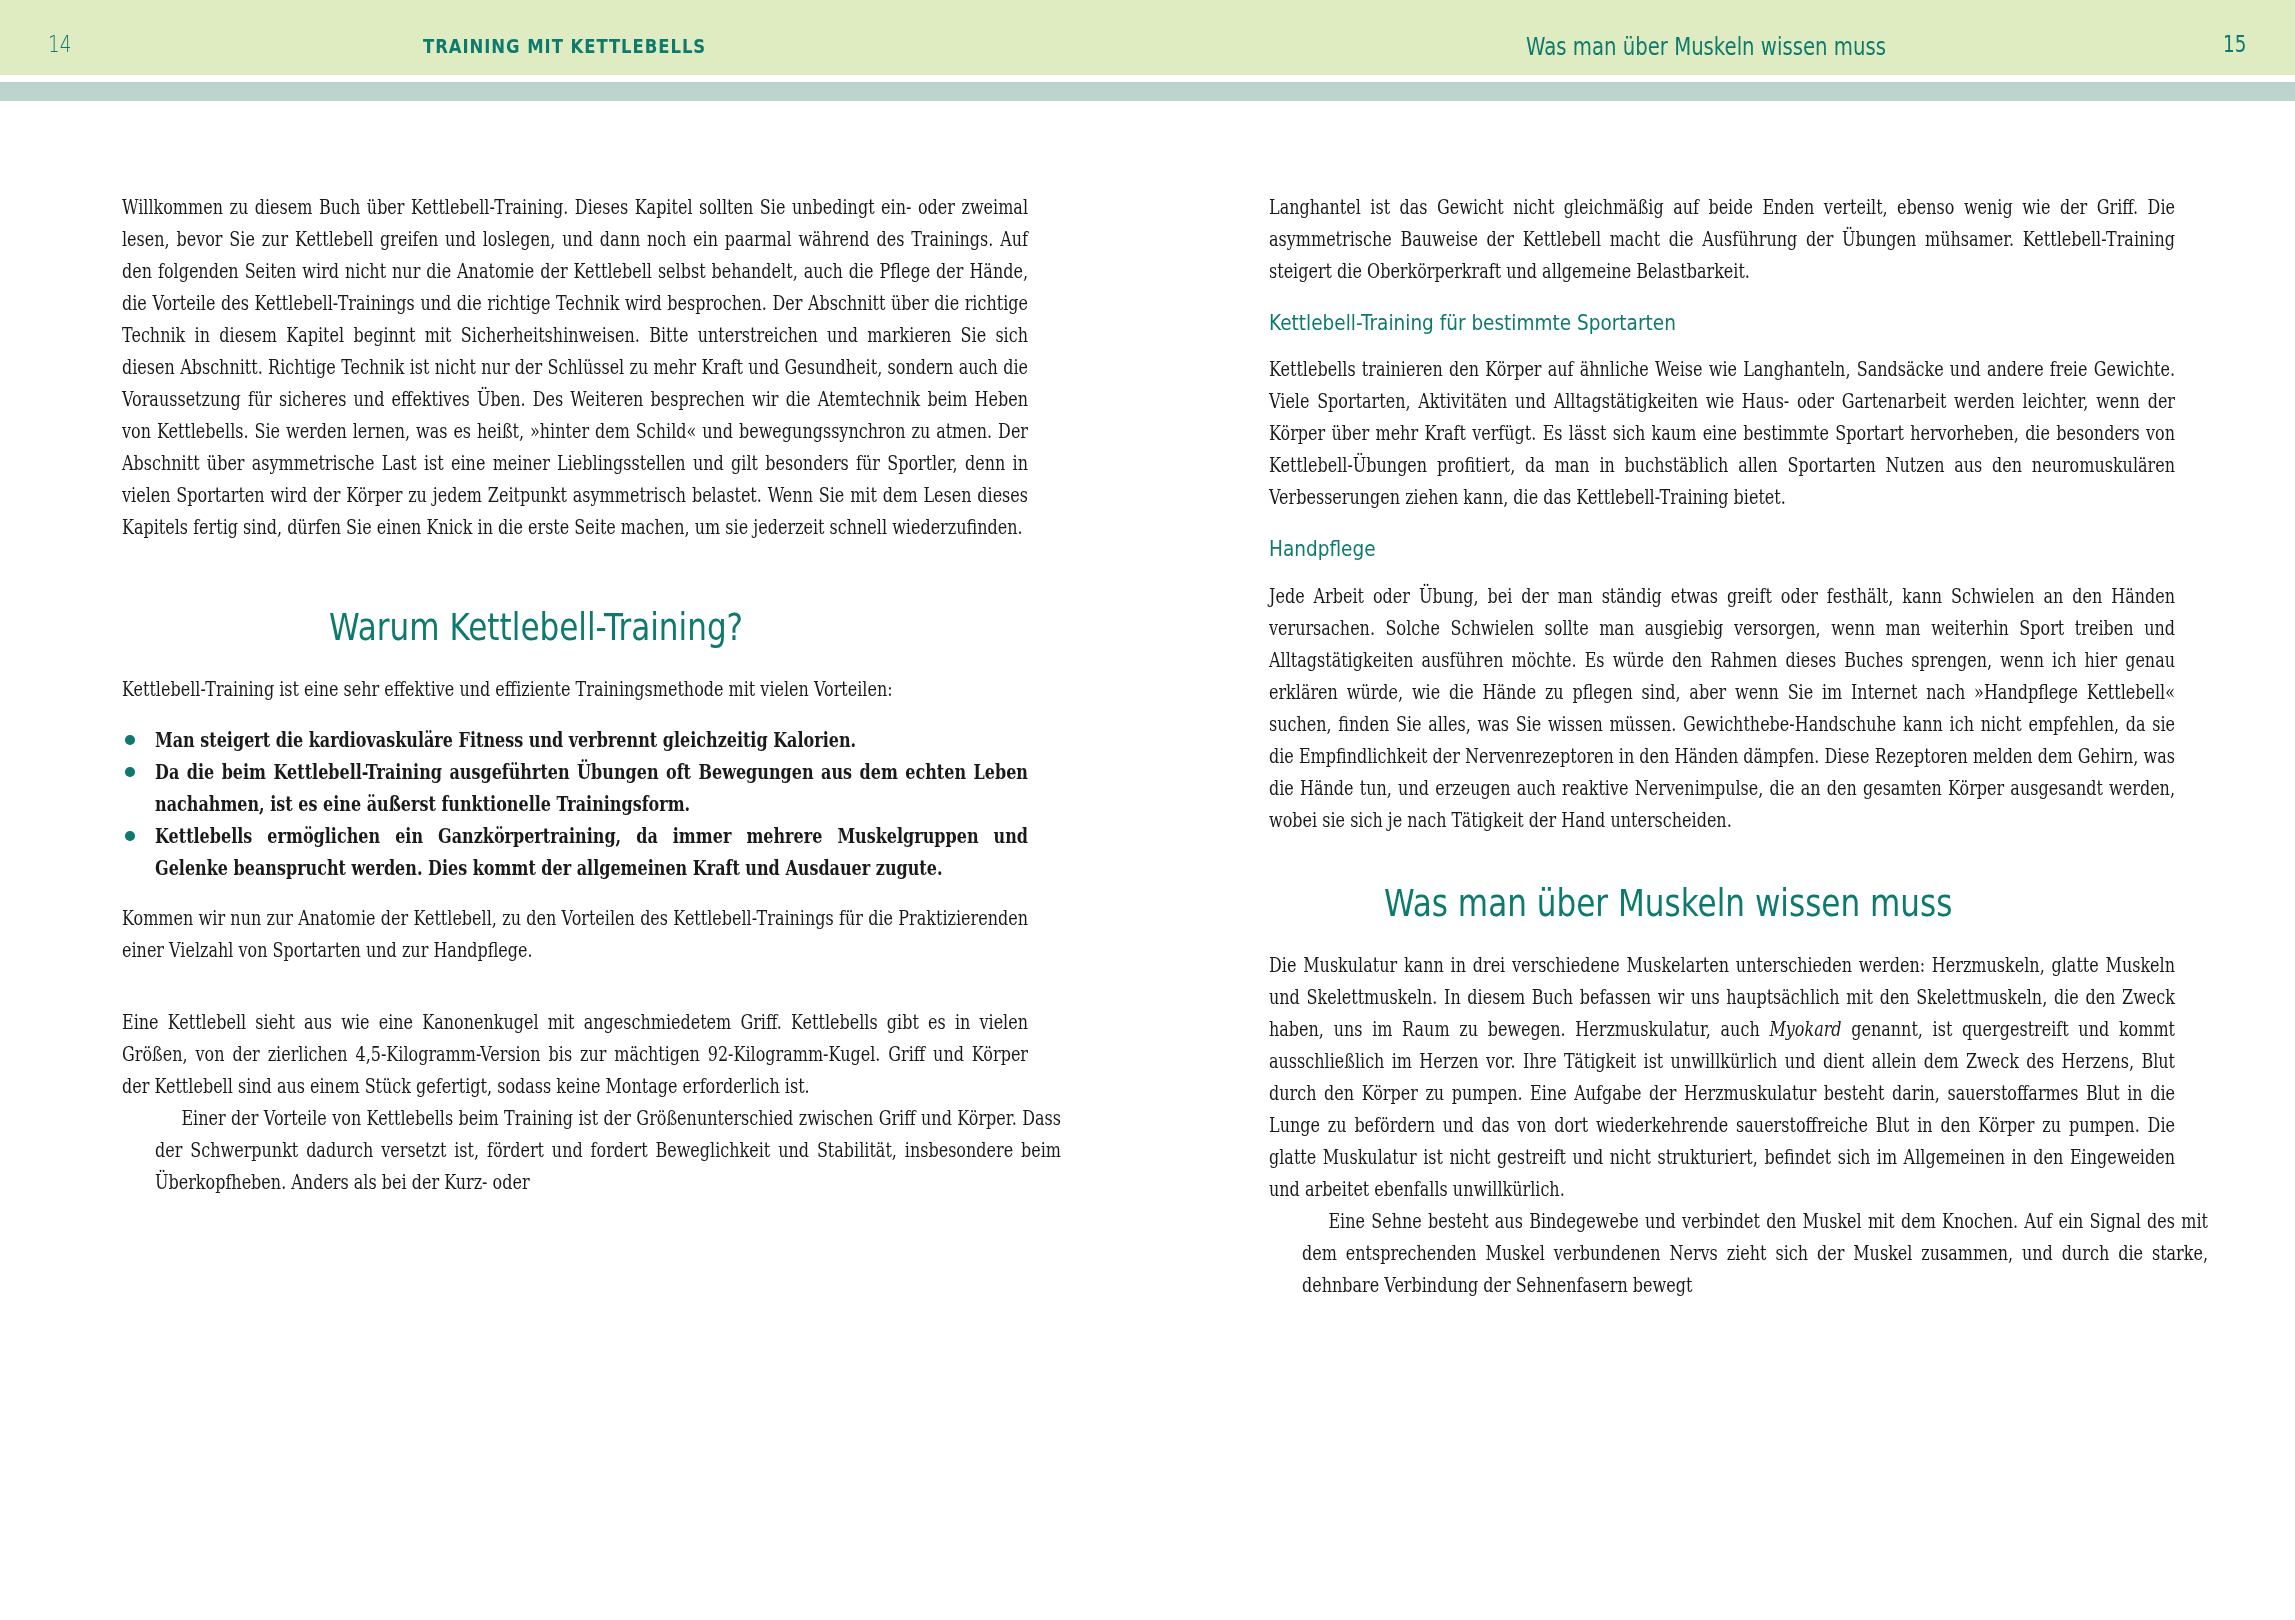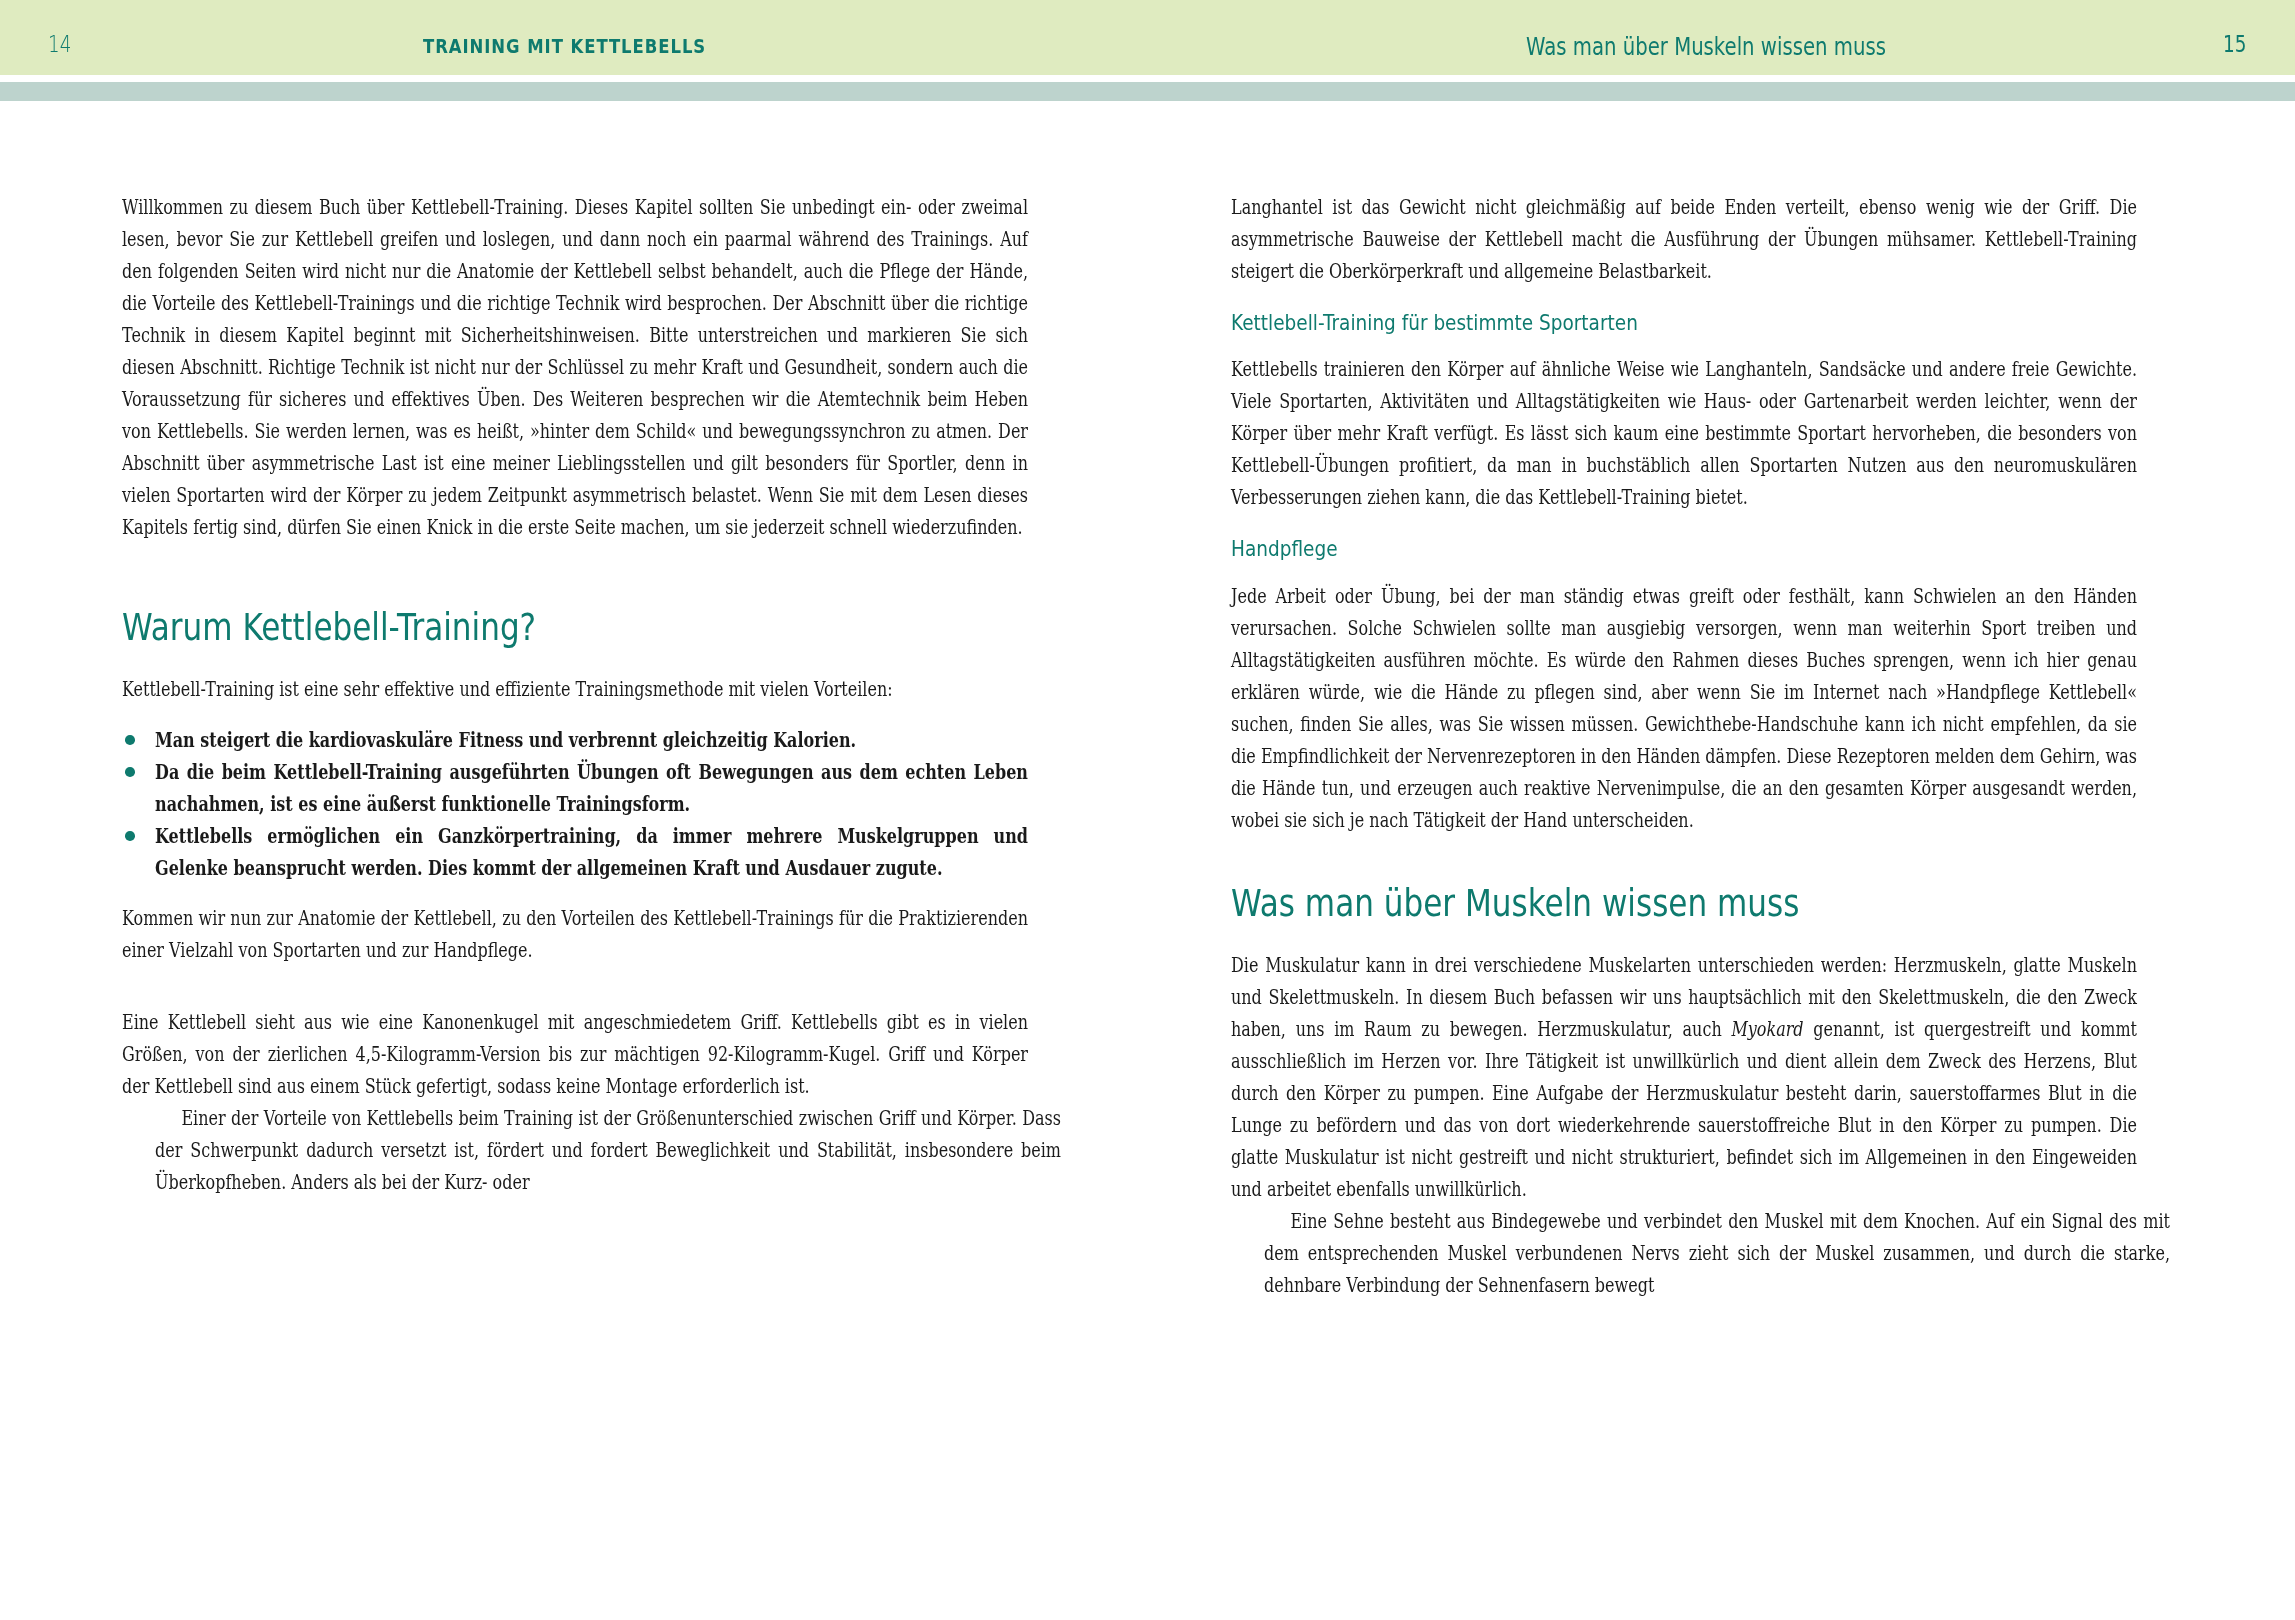--- a/index.html
+++ b/index.html
@@ -8,26 +8,26 @@
   .band-gap { position: absolute; left: 0; top: 75px; width: 2295px; height: 6.9px; background: #ffffff; }
   .band-bottom { position: absolute; left: 0; top: 82px; width: 2295px; height: 19px; background: #BDD3CD; }
   .hdr { position: absolute; top: 33px; color: #0E7A6E; font-family: "DejaVu Sans", sans-serif; line-height: 1; }
   .pnum-left { left: 48px; font-size: 23px; font-weight: 300; transform: scaleX(0.8); transform-origin: left; }
   .pnum-right { left: 2223px; font-size: 23px; transform: scaleX(0.8); transform-origin: left; }
   .running-left { left: 423px; top: 37px; font-size: 19.4px; font-weight: bold; letter-spacing: 1.1px; transform: scaleX(0.85); transform-origin: left; }
   .running-right { left: 1526px; top: 35px; font-size: 24px; transform: scaleX(0.82); transform-origin: left; }
 
   .col { position: absolute; top: 191px; width: 906px; font-family: "DejaVu Serif", serif; font-size: 20px; line-height: 32px; color: #1a1a1a; }
   .col-left { left: 122px; }
-  .col-right { left: 1231px; text-decoration: underline; }
+  .col-right { left: 1269px; text-decoration: underline; }
   .col p { margin: 0; text-align: justify; hyphens: manual; }
   .col p.indent { text-indent: 33px; }
   .col .txt { display: inline-block; transform: scaleX(0.80); transform-origin: left; width: 125%; }
 
-  .h1 { font-family: "DejaVu Sans", sans-serif; color: #0E7A6E; font-size: 37px; line-height: 1.2; margin: 0; font-weight: normal; }
+  .h1 { font-family: "DejaVu Sans", sans-serif; color: #0E7A6E; font-size: 37px; line-height: 1.2; margin: 0; font-weight: normal; text-align: center; }
   .h2 { font-family: "DejaVu Sans", sans-serif; color: #0E7A6E; font-size: 22px; line-height: 1.2; margin: 0; font-weight: normal; }
   .narrow { display: inline-block; transform: scaleX(0.84); transform-origin: left; white-space: nowrap; }
 
   ul.bullets { list-style: none; margin: 0; padding: 0; }
   ul.bullets li { position: relative; padding-left: 33px; font-weight: bold; }
   ul.bullets li .dot { position: absolute; left: 3.4px; top: 11.4px; width: 9.7px; height: 9.7px; border-radius: 50%; background: #0E7A6E; }
 
   .sp-s { height: 31px; }
   .sp-l { height: 63px; }
 </style>

